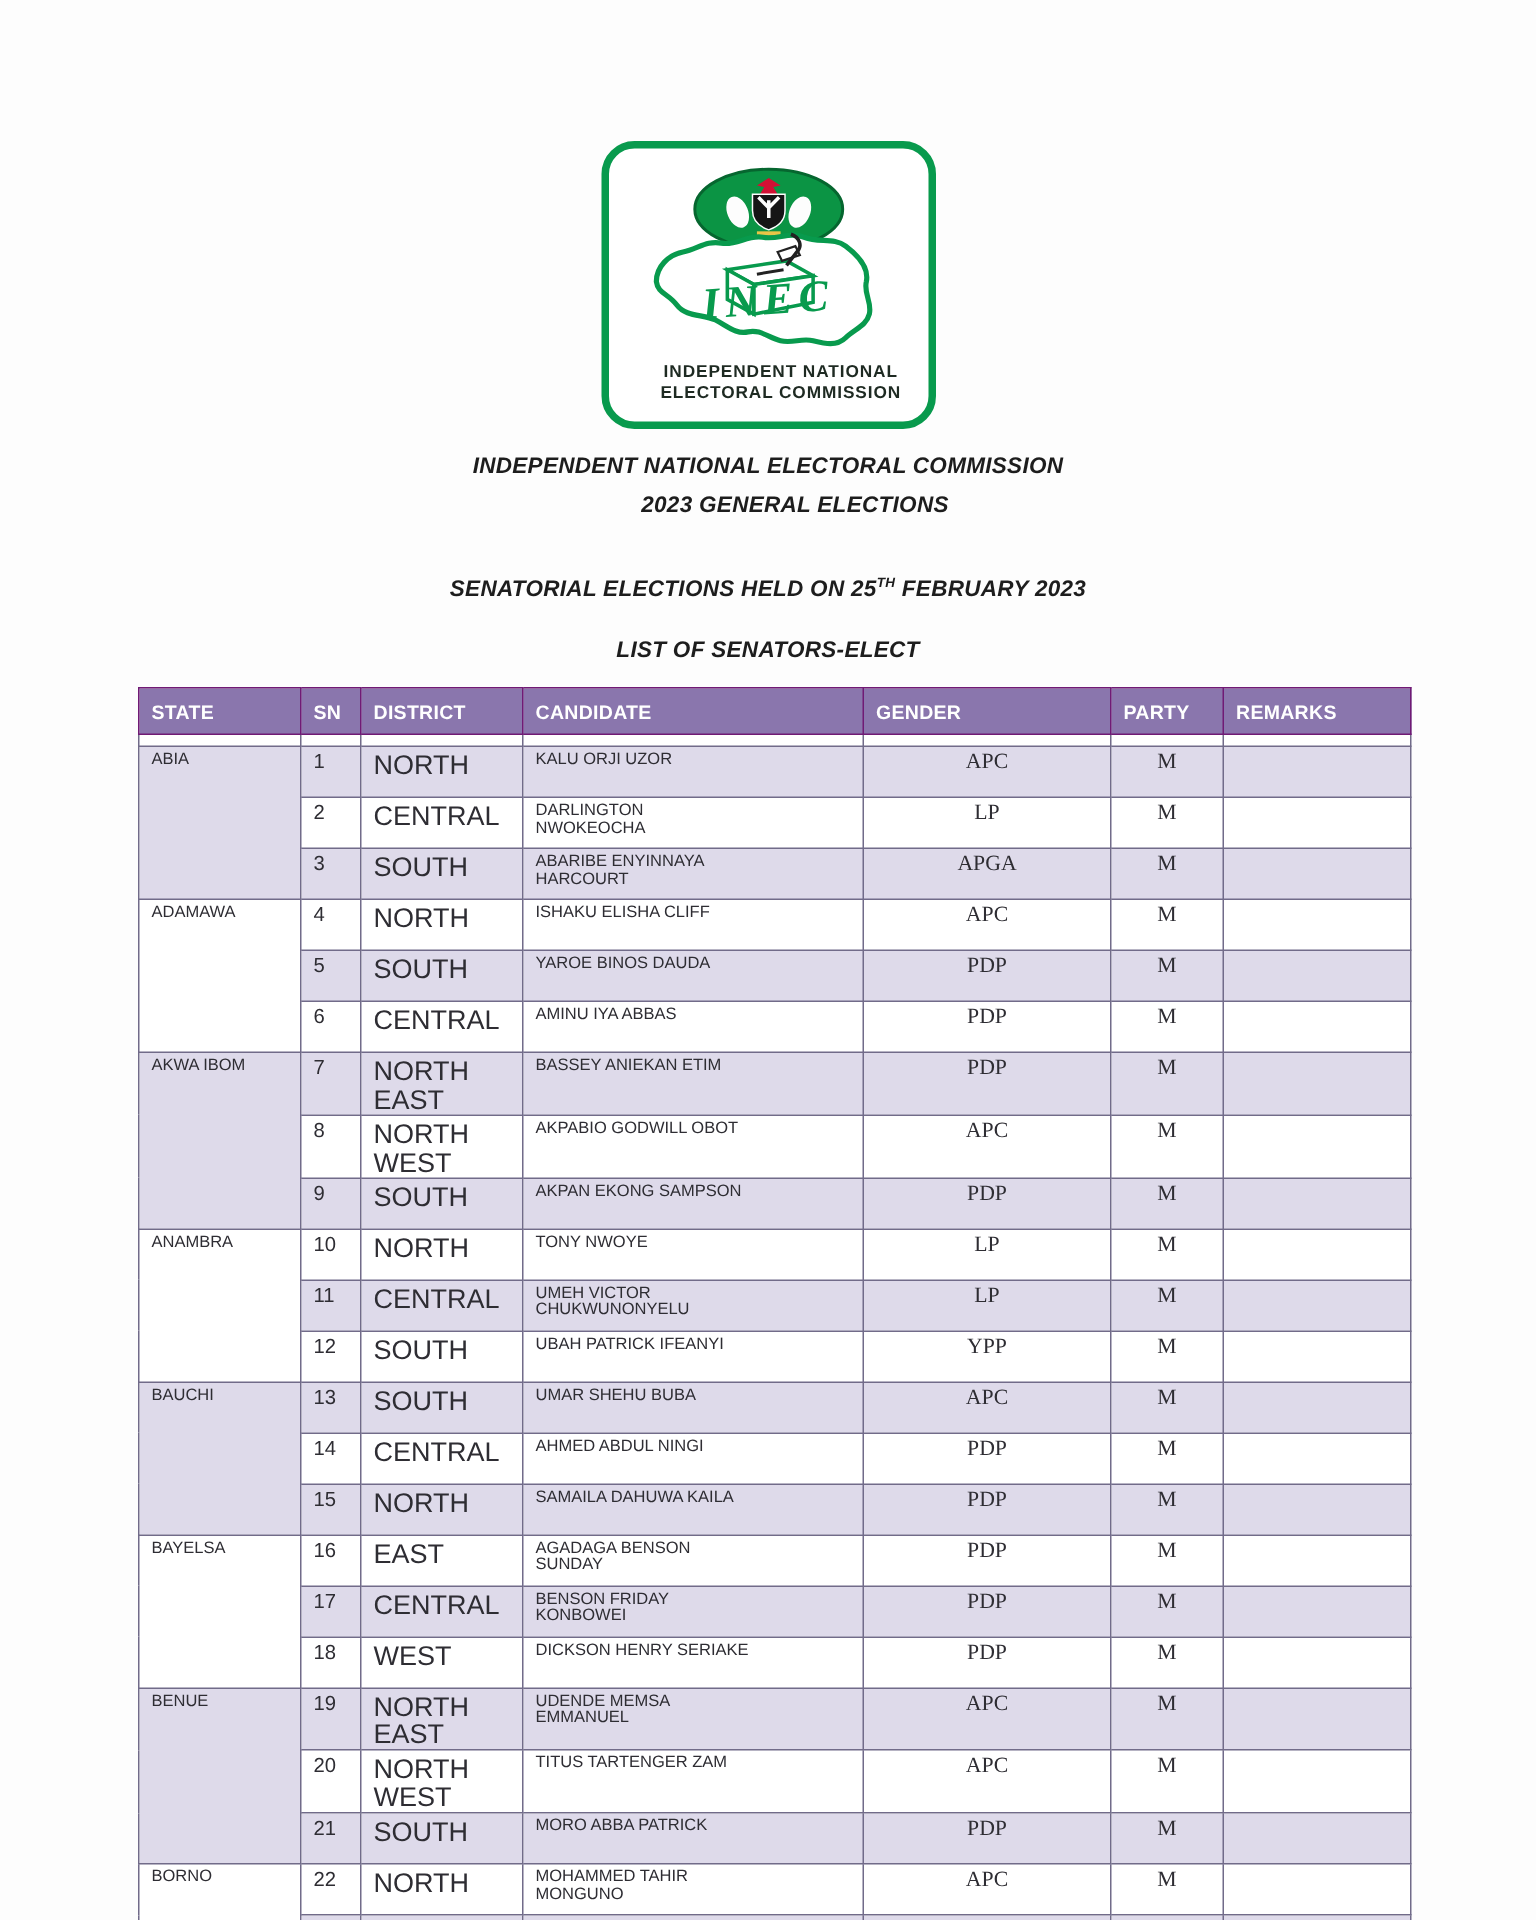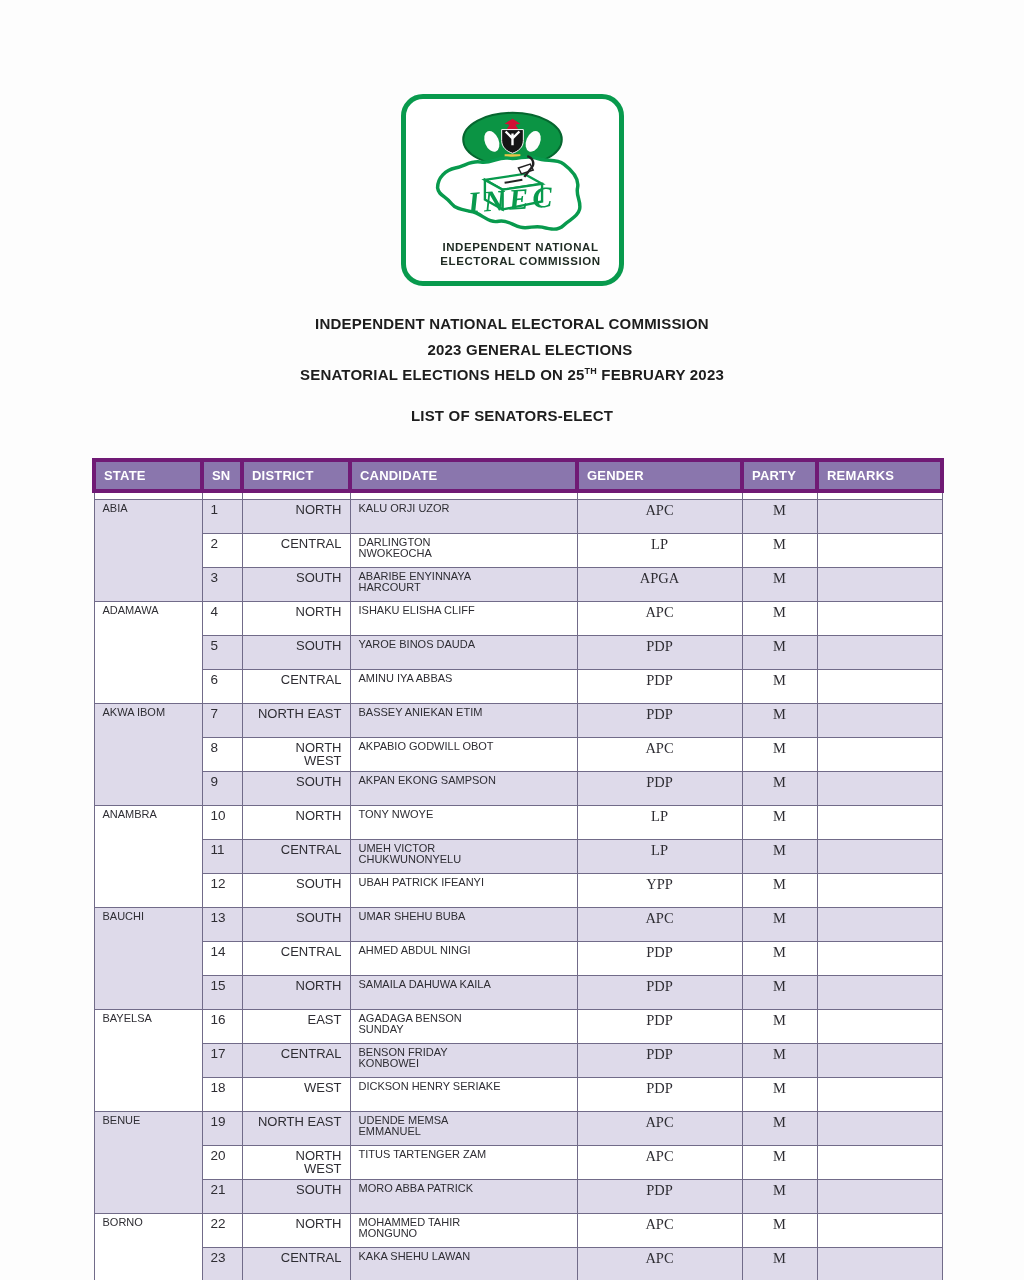--- a/index.html
+++ b/index.html
@@ -35,63 +35,63 @@
   .logo-caption{
     font-weight:bold;
     font-size:11.5px;
     letter-spacing:.6px;
     line-height:1.25;
     color:#1e2a22;
     margin-left:16px;
   }
   
   .titles{
-    position:absolute;top:315px;left:0;width:1024px;
-    text-align:center;color:#1d1d1d;
+    position:absolute;top:302px;left:0;width:1024px;
+    text-align:center;color:#1d1d1d;font-style:italic;
   }
   .title-line{font-size:15px;font-weight:bold;letter-spacing:.2px;}
   .t2{margin-top:9px;padding-left:36px;}
-  .t3{margin-top:8px;}
+  .t3{margin-top:38px;}
   .t4{margin-top:24px;}
   .title-line sup{font-size:9px;}
   
   table.senators{
     position:absolute;left:92px;top:458px;
     width:848px;
     border-collapse:collapse;
     table-layout:fixed;
   }
   table.senators th{
     background:var(--c-purple);
     color:var(--c-headertext);
     font-size:13px;
     font-weight:bold;
     text-align:left;
     height:31px;
     padding:0 8px;
     vertical-align:middle;
-    border:4px solid #701a75;
+    border:1px solid #701a75;
     letter-spacing:.2px;
   }
   table.senators td{
     border:1px solid var(--c-border);
     vertical-align:top;
     background:#fff;
     color:#2e2d33;
     padding:3px 8px 0 8px;
     line-height:1.05;
     overflow:hidden;
   }
   tr.data-row{height:34px;}
   tr.spacer-row{height:8px;}
   tr.spacer-row td{padding:0;background:#fff;}
   tr.stripe td{background:var(--c-stripe);}
   td.state-cell{font-size:11px;}
   td.sn-cell{font-size:13.5px;}
-  td.district-cell{font-size:13px;white-space:pre-line;text-align:right;}
+  td.district-cell{font-size:18px;white-space:pre-line;}
   td.candidate-cell{
     font-family:Liberation Sans, sans-serif;
     font-size:11px;
     white-space:pre-line;
     line-height:1.02;
     color:#34333c;
   }
   td.gender-cell,td.party-cell{
     font-family:"Liberation Serif",serif;
     font-size:14.5px;

